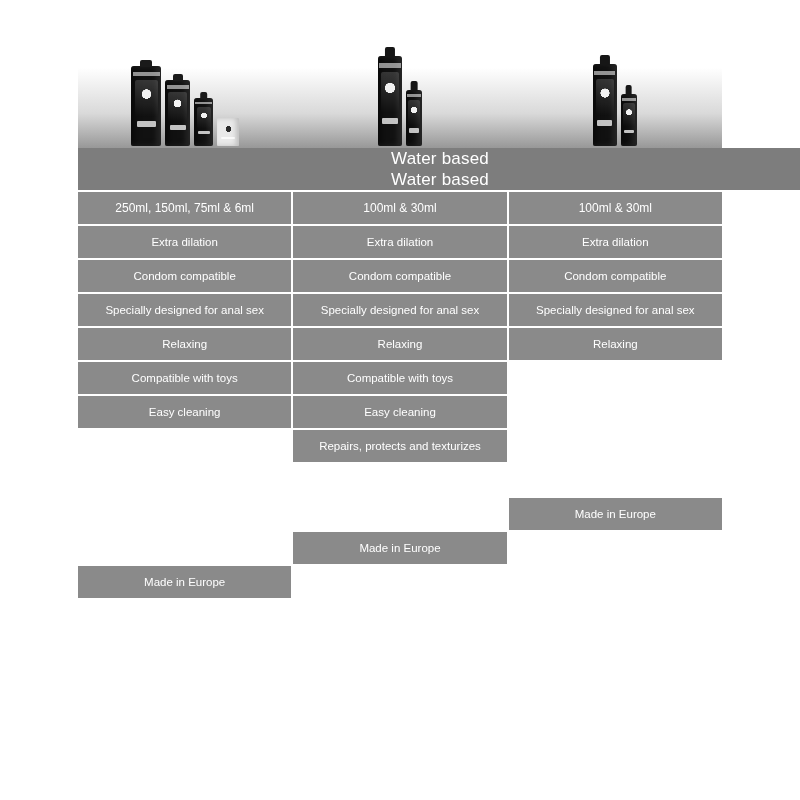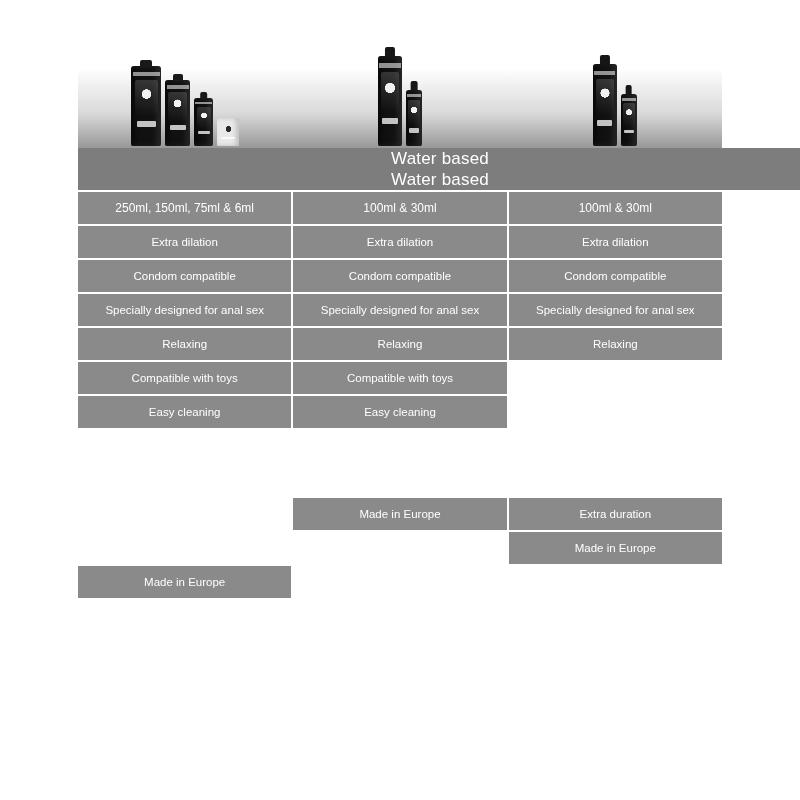--- a/index.html
+++ b/index.html
@@ -253,33 +253,33 @@
     </div>
 
     <div class="column">
       <div class="cell first">100ml &amp; 30ml</div>
       <div class="cell">Extra dilation</div>
       <div class="cell">Condom compatible</div>
       <div class="cell">Specially designed for anal sex</div>
       <div class="cell">Relaxing</div>
       <div class="cell">Compatible with toys</div>
       <div class="cell">Easy cleaning</div>
+      <div class="cell">Repairs, protects and texturizes</div>
       <div class="cell empty"></div>
       <div class="cell empty"></div>
       <div class="cell">Made in Europe</div>
     </div>
 
     <div class="column">
       <div class="cell first">100ml &amp;  30ml</div>
       <div class="cell">Extra dilation</div>
       <div class="cell">Condom compatible</div>
       <div class="cell">Specially designed for anal sex</div>
       <div class="cell">Relaxing</div>
       <div class="cell empty"></div>
       <div class="cell empty"></div>
       <div class="cell empty"></div>
       <div class="cell empty"></div>
-      <div class="cell">Extra duration</div>
       <div class="cell">Made in Europe</div>
     </div>
 
   </div>
 </div>
 
 </body></html>

